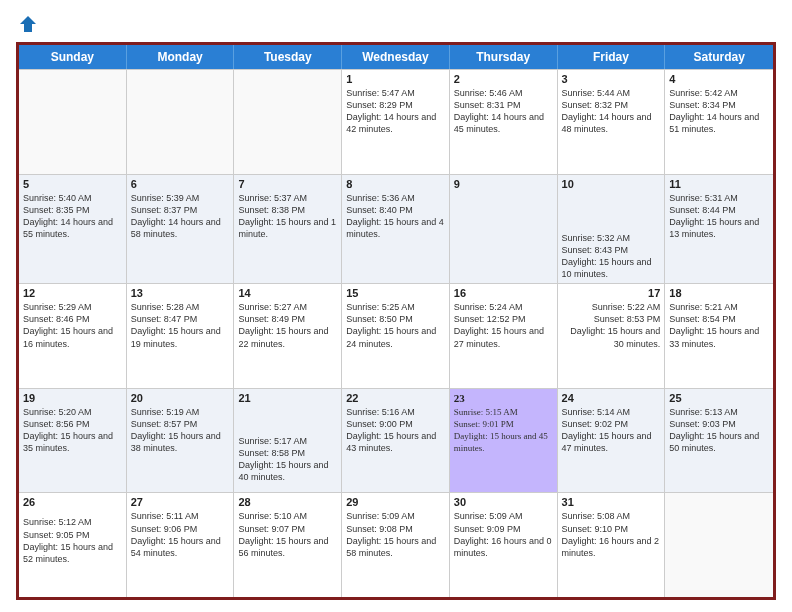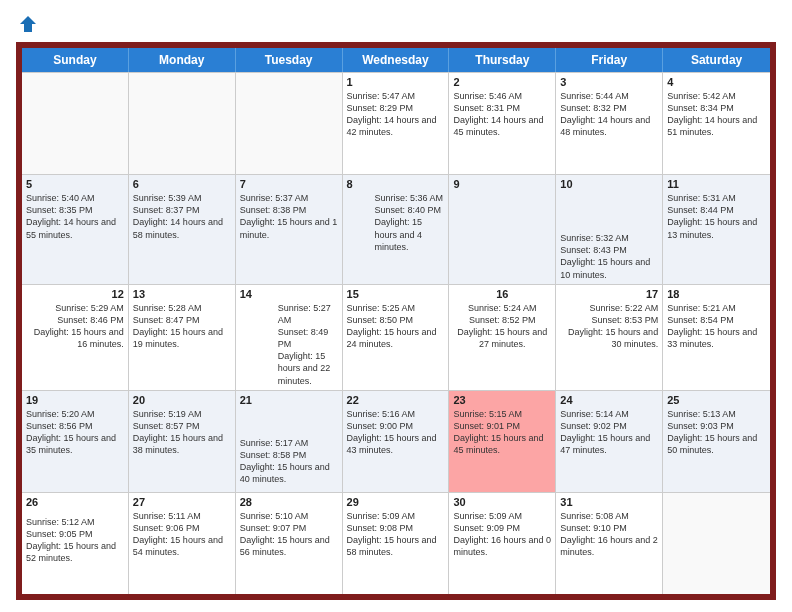--- a/index.html
+++ b/index.html
@@ -48,21 +48,21 @@
       color: #222;
     }
     .subtitle {
       font-size: 14px;
       color: #222;
     }
     .calendar {
       flex: 1;
       display: flex;
       flex-direction: column;
-      border: 6px solid #7f1d1d;
+      border: 3px solid #7f1d1d;
     }
     .cal-header-row {
       display: grid;
       grid-template-columns: repeat(7, 1fr);
       background: #2a7fd4;
     }
     .cal-header-cell {
       color: #fff;
       font-size: 12px;
       font-weight: bold;
@@ -183,69 +183,69 @@
 Daylight: 14 hours and 58 minutes.</div>
           </div>
           <div class="cal-cell" style="background: rgb(238, 242, 248);">
             <div class="cell-date">7</div>
             <div class="cell-info" style="white-space: pre-line;">Sunrise: 5:37 AM
 Sunset: 8:38 PM
 Daylight: 15 hours and 1 minute.</div>
           </div>
           <div class="cal-cell" style="background: rgb(238, 242, 248);">
             <div class="cell-date">8</div>
-            <div class="cell-info" style="white-space: pre-line; margin-left: 28px;">Sunrise: 5:36 AM
+            <div class="cell-info" style="white-space: pre-line;">Sunrise: 5:36 AM
 Sunset: 8:40 PM
 Daylight: 15 hours and 4 minutes.</div>
           </div>
           <div class="cal-cell" style="background: rgb(238, 242, 248);">
             <div class="cell-date">9</div>
           </div>
           <div class="cal-cell" style="background: rgb(238, 242, 248);">
             <div class="cell-date">10</div>
             <div class="cell-info" style="white-space: pre-line; margin-top: 40px;">Sunrise: 5:32 AM
 Sunset: 8:43 PM
 Daylight: 15 hours and 10 minutes.</div>
           </div>
           <div class="cal-cell" style="background: rgb(238, 242, 248);">
             <div class="cell-date">11</div>
             <div class="cell-info" style="white-space: pre-line;">Sunrise: 5:31 AM
 Sunset: 8:44 PM
 Daylight: 15 hours and 13 minutes.</div>
           </div>
         </div>
         <div class="cal-row">
-          <div class="cal-cell" style="background: rgb(255, 255, 255); text-align: right;">
+          <div class="cal-cell" style="background: rgb(255, 255, 255);">
             <div class="cell-date">12</div>
             <div class="cell-info" style="white-space: pre-line;">Sunrise: 5:29 AM
 Sunset: 8:46 PM
 Daylight: 15 hours and 16 minutes.</div>
           </div>
           <div class="cal-cell" style="background: rgb(255, 255, 255);">
             <div class="cell-date">13</div>
             <div class="cell-info" style="white-space: pre-line;">Sunrise: 5:28 AM
 Sunset: 8:47 PM
 Daylight: 15 hours and 19 minutes.</div>
           </div>
           <div class="cal-cell" style="background: rgb(255, 255, 255);">
             <div class="cell-date">14</div>
-            <div class="cell-info" style="white-space: pre-line; margin-left: 38px;">Sunrise: 5:27 AM
+            <div class="cell-info" style="white-space: pre-line;">Sunrise: 5:27 AM
 Sunset: 8:49 PM
 Daylight: 15 hours and 22 minutes.</div>
           </div>
           <div class="cal-cell" style="background: rgb(255, 255, 255);">
             <div class="cell-date">15</div>
             <div class="cell-info" style="white-space: pre-line;">Sunrise: 5:25 AM
 Sunset: 8:50 PM
 Daylight: 15 hours and 24 minutes.</div>
           </div>
-          <div class="cal-cell" style="background: rgb(255, 255, 255); text-align: center;">
+          <div class="cal-cell" style="background: rgb(255, 255, 255);">
             <div class="cell-date">16</div>
             <div class="cell-info" style="white-space: pre-line;">Sunrise: 5:24 AM
-Sunset: 8:52 PM
+Sunset: 12:52 PM
 Daylight: 15 hours and 27 minutes.</div>
           </div>
           <div class="cal-cell" style="background: rgb(255, 255, 255); text-align: right;">
             <div class="cell-date">17</div>
             <div class="cell-info" style="white-space: pre-line;">Sunrise: 5:22 AM
 Sunset: 8:53 PM
 Daylight: 15 hours and 30 minutes.</div>
           </div>
           <div class="cal-cell" style="background: rgb(255, 255, 255);">
             <div class="cell-date">18</div>
@@ -272,21 +272,21 @@
             <div class="cell-info" style="white-space: pre-line;">Sunrise: 5:17 AM
 Sunset: 8:58 PM
 Daylight: 15 hours and 40 minutes.</div>
           </div>
           <div class="cal-cell" style="background: rgb(238, 242, 248);">
             <div class="cell-date">22</div>
             <div class="cell-info" style="white-space: pre-line;">Sunrise: 5:16 AM
 Sunset: 9:00 PM
 Daylight: 15 hours and 43 minutes.</div>
           </div>
-          <div class="cal-cell" style="background: #fca5a5;">
+          <div class="cal-cell" style="background: #c4b5fd; font-family: Liberation Serif, serif;">
             <div class="cell-date">23</div>
             <div class="cell-info" style="white-space: pre-line;">Sunrise: 5:15 AM
 Sunset: 9:01 PM
 Daylight: 15 hours and 45 minutes.</div>
           </div>
           <div class="cal-cell" style="background: rgb(238, 242, 248);">
             <div class="cell-date">24</div>
             <div class="cell-info" style="white-space: pre-line;">Sunrise: 5:14 AM
 Sunset: 9:02 PM
 Daylight: 15 hours and 47 minutes.</div>

